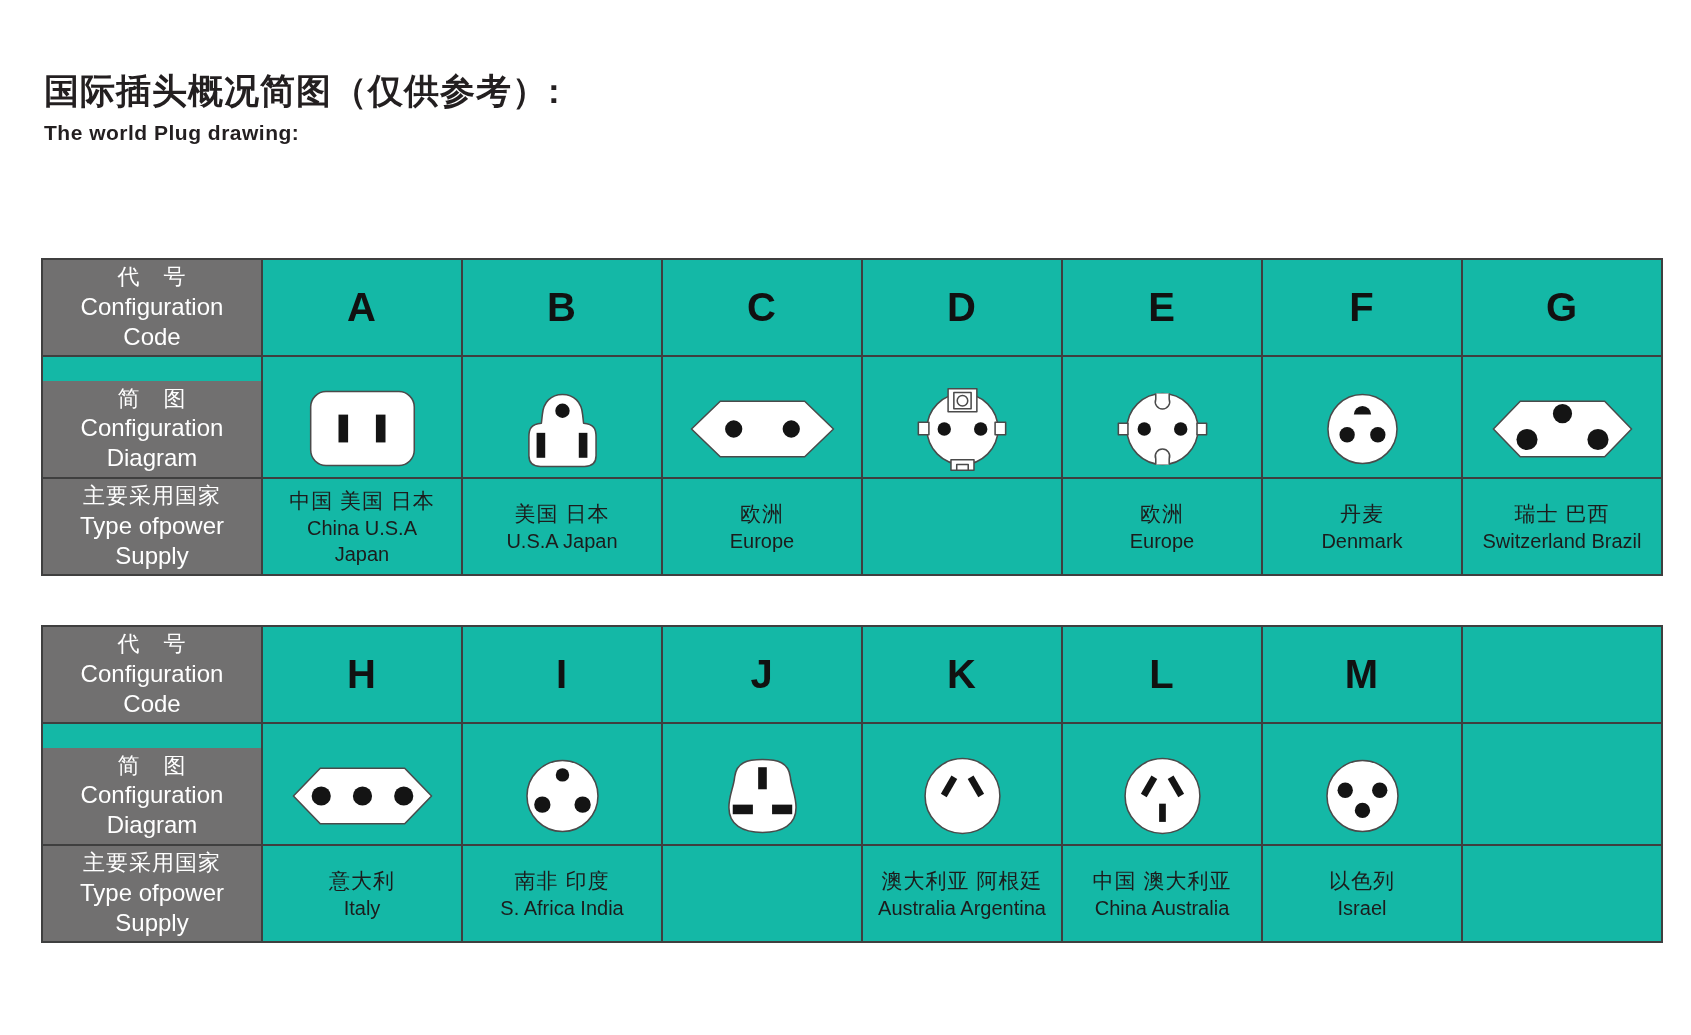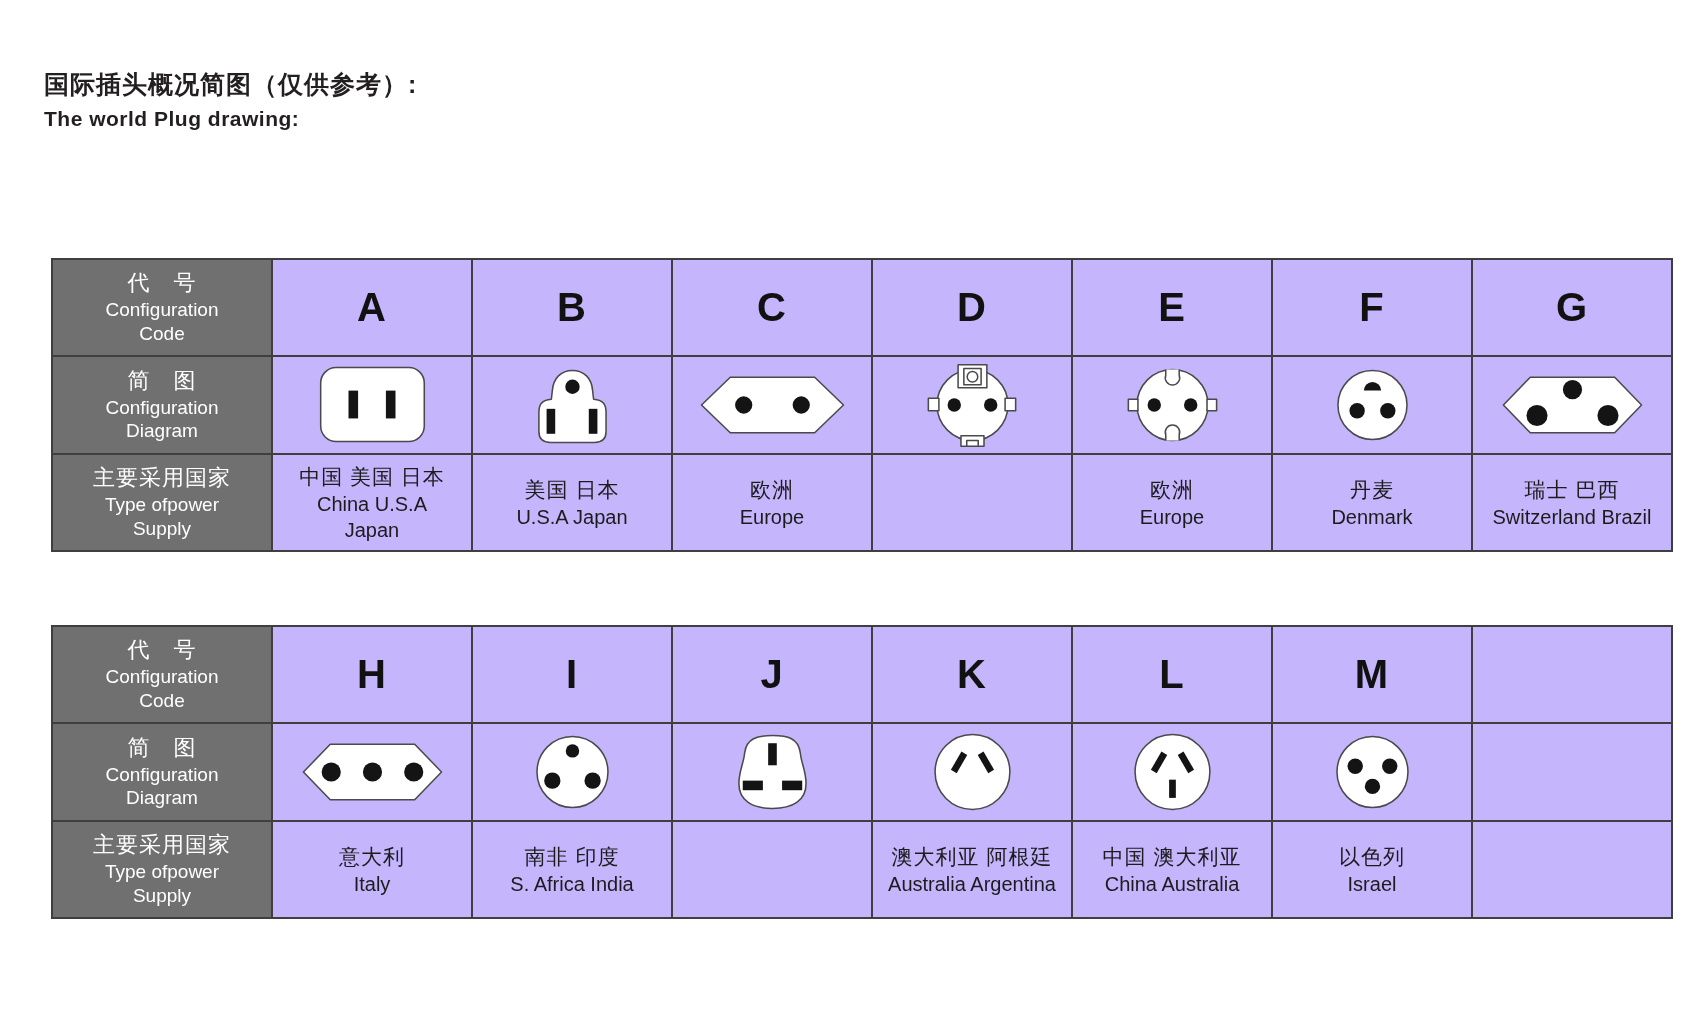--- a/index.html
+++ b/index.html
@@ -2,43 +2,43 @@
 <html style="--header-bg: #717070; --border: #3f3f3f; --outline: #4a4a4a; --pin: #141414;"><head>
 <meta charset="utf-8">
 <style>
   html,body{margin:0;padding:0;background:#ffffff;}
   #screen{
     position:relative;width:1691px;height:1035px;background:#ffffff;overflow:hidden;
     font-family:"Liberation Sans","DejaVu Sans",sans-serif;color:#1a1a1a;
   }
   
   .title-block{position:absolute;left:44px;top:68px;}
-  .title-zh{font-size:25px;font-weight:bold;letter-spacing:1px;color:#231f20;}
+  .title-zh{font-size:35px;font-weight:bold;letter-spacing:1px;color:#231f20;}
   .title-en{font-size:21px;font-weight:bold;margin-top:6px;color:#231f20;letter-spacing:0.5px;}
   
   .plug-table{
-    position:absolute;left:51px;display:flex;flex-direction:row;
-    border:2px solid var(--border,#3f3f3f);background:#c4b5fd;
+    position:absolute;left:41px;display:flex;flex-direction:row;
+    border:2px solid var(--border,#3f3f3f);background:#14b8a6;
   }
   .plug-table.t1{top:258px;}
   .plug-table.t2{top:625px;}
   .col{display:flex;flex-direction:column;width:198px;border-right:2px solid var(--border,#3f3f3f);}
   .col:last-child{border-right:none;}
   .col.head{width:218px;}
   .cell{
     box-sizing:border-box;border-bottom:2px solid var(--border,#3f3f3f);
     display:flex;flex-direction:column;align-items:center;justify-content:center;
     text-align:center;overflow:hidden;
   }
   .cell.r1{height:97px;}
-  .cell.r2{height:98px;}
+  .cell.r2{height:98px;margin-top:24px;}
   .cell.r3{height:95px;border-bottom:none;}
   .col.head .cell{background:var(--header-bg,#717070);color:#ffffff;}
   .hzh{font-size:22px;line-height:1.3;letter-spacing:1px;}
-  .hen{font-size:19px;line-height:1.25;white-space:pre-line;}
+  .hen{font-size:24px;line-height:1.25;white-space:pre-line;}
   .code-letter{font-size:40px;font-weight:800;color:#111111;letter-spacing:1px;}
   .czh{font-size:21px;line-height:1.4;color:#1c1c1c;letter-spacing:1px;}
   .cen{font-size:20px;line-height:1.3;color:#1c1c1c;white-space:pre-line;}
   
   svg.plug{width:198px;height:94px;display:block;}
   svg.plug .o{fill:#ffffff;stroke:var(--outline,#4a4a4a);stroke-width:1.6;stroke-linejoin:round;}
   svg.plug .p{fill:var(--pin,#141414);stroke:none;}
 </style>
 </head>
 <body>

